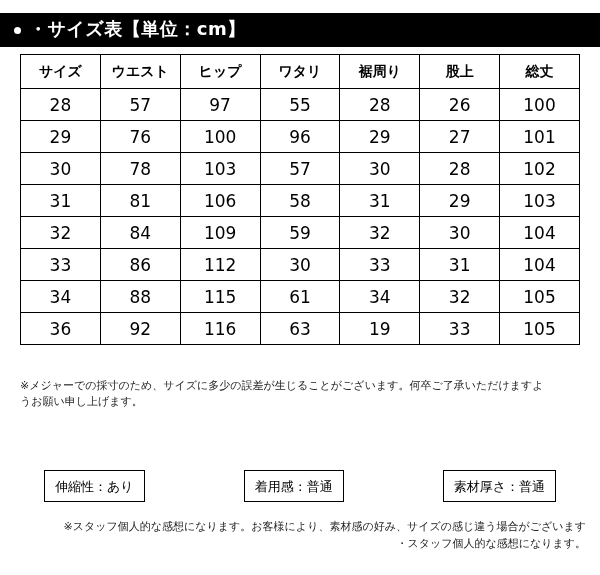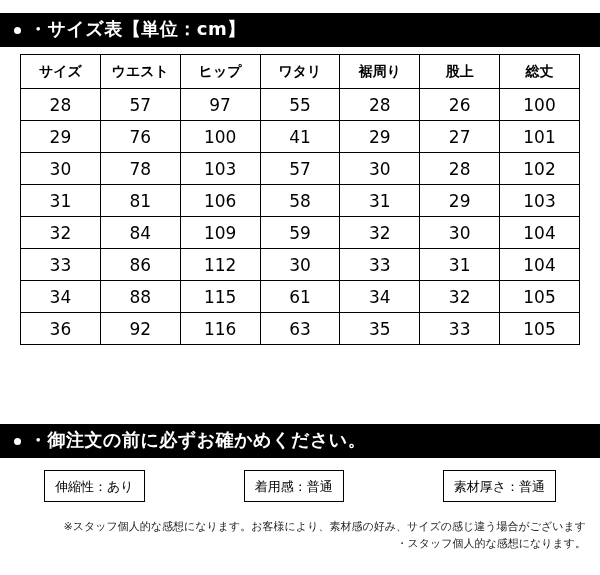--- a/index.html
+++ b/index.html
@@ -169,21 +169,21 @@
           <td class="num">97</td>
           <td class="num">55</td>
           <td class="num">28</td>
           <td class="num">26</td>
           <td class="num">100</td>
         </tr>
         <tr>
           <td class="num">29</td>
           <td class="num">76</td>
           <td class="num">100</td>
-          <td class="num">41</td>
+          <td class="num">96</td>
           <td class="num">29</td>
           <td class="num">27</td>
           <td class="num">101</td>
         </tr>
         <tr>
           <td class="num">30</td>
           <td class="num">78</td>
           <td class="num">103</td>
           <td class="num">57</td>
           <td class="num">30</td>
@@ -224,33 +224,33 @@
           <td class="num">61</td>
           <td class="num">34</td>
           <td class="num">32</td>
           <td class="num">105</td>
         </tr>
         <tr>
           <td class="num">36</td>
           <td class="num">92</td>
           <td class="num">116</td>
           <td class="num">63</td>
-          <td class="num">35</td>
+          <td class="num">19</td>
           <td class="num">33</td>
           <td class="num">105</td>
         </tr>
       </tbody>
     </table>
   </div>
 
-
-  <div class="section-bar" id="order-bar">
-    <span class="bullet"></span>
-    <span class="bar-title">・御注文の前に必ずお確かめください。</span>
-  </div>
+  <div class="note">
+    <div>※メジャーでの採寸のため、サイズに多少の誤差が生じることがございます。何卒ご了承いただけますよ</div>
+    <div>うお願い申し上げます。</div>
+  </div>
+
 
   <div class="attr-row">
     <div class="attr-box">伸縮性：あり</div>
     <div class="attr-box">着用感：普通</div>
     <div class="attr-box">素材厚さ：普通</div>
   </div>
 
   <div class="footnotes">
     <div>※スタッフ個人的な感想になります。お客様により、素材感の好み、サイズの感じ違う場合がございます</div>
     <div>・スタッフ個人的な感想になります。</div>

